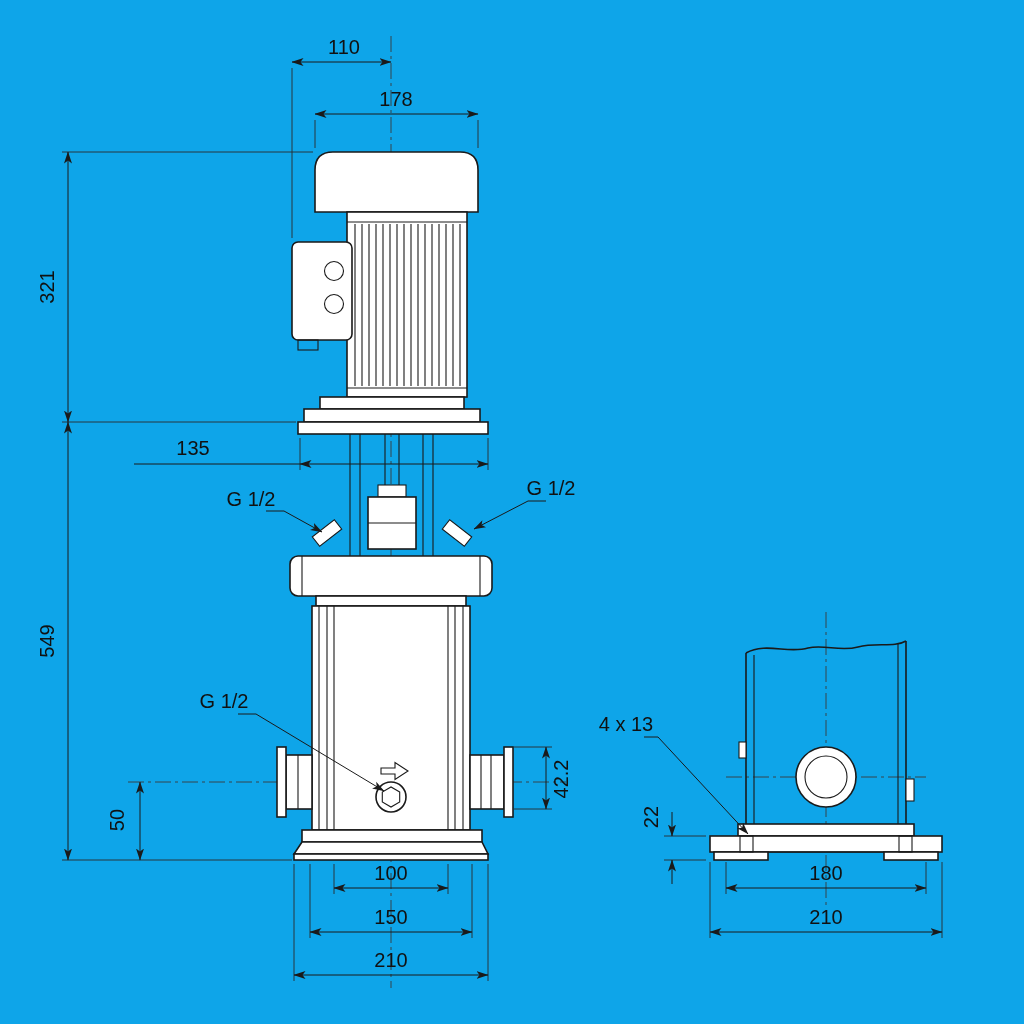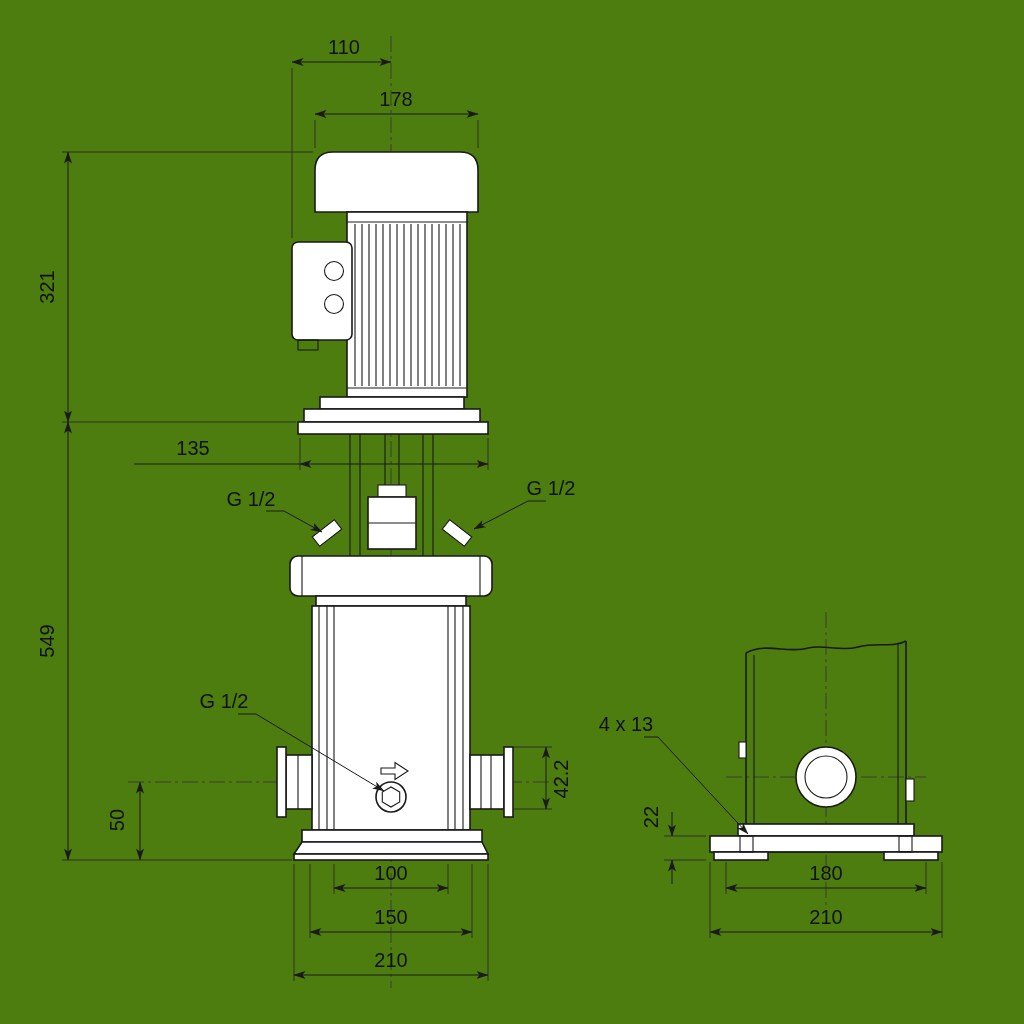--- a/index.html
+++ b/index.html
@@ -1,16 +1,16 @@
 <!DOCTYPE html>
 <html><head>
 <meta charset="utf-8">
 <style>
   html,body{margin:0;padding:0;background:#fff;}
-  #stage{width:1024px;height:1024px;background:#4d7c0f;position:relative;font-family:"Liberation Sans",sans-serif;}
+  #stage{width:1024px;height:1024px;background:#0ea5e9;position:relative;font-family:"Liberation Sans",sans-serif;}
   svg{display:block;}
   .ln{stroke:#1a1a1a;stroke-width:1.6;fill:none;}
   .ln2{stroke:#1a1a1a;stroke-width:1.1;fill:none;}
   .ext{stroke:#2a2a2a;stroke-width:0.9;fill:none;}
   .dim{stroke:#1a1a1a;stroke-width:1;fill:none;}
   .cl{stroke:#3a3a3a;stroke-width:0.9;fill:none;stroke-dasharray:16 4 3 4;}
   .dtx{font-family:"Liberation Sans",sans-serif;font-size:20px;fill:#111;text-anchor:middle;}
   .fillw{fill:#fff;}
 </style>
 </head>

